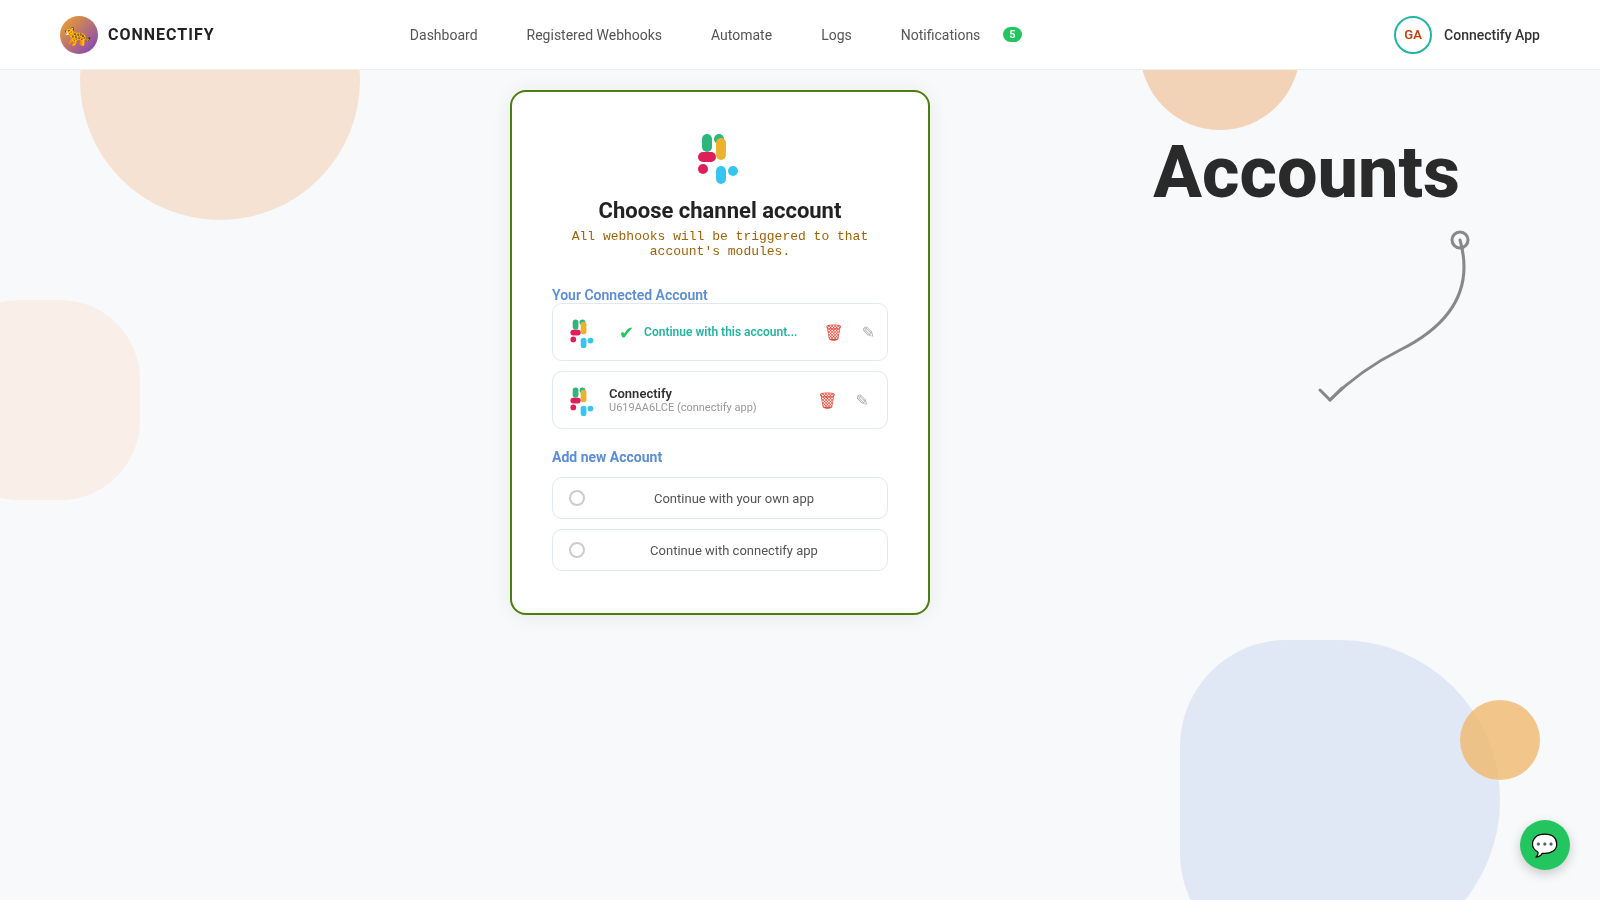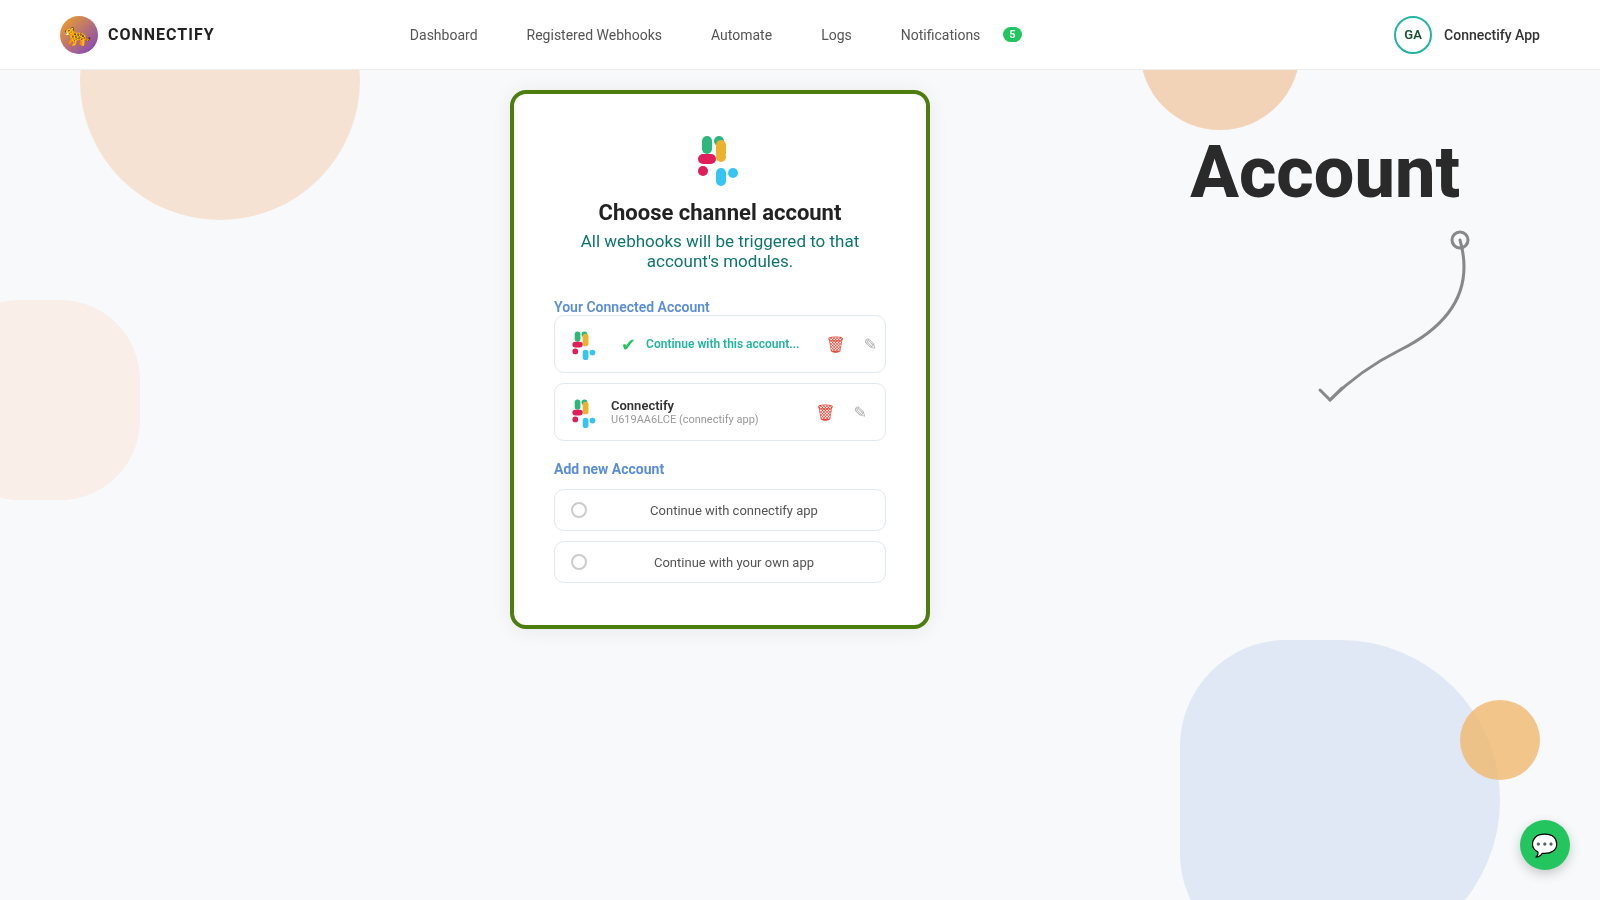--- a/index.html
+++ b/index.html
@@ -116,21 +116,21 @@
       gap: 12px;
       margin-left: auto;
     }
     .avatar-circle {
       width: 38px; height: 38px;
       border-radius: 50%;
       border: 2px solid #22b5a0;
       display: flex; align-items: center; justify-content: center;
       font-size: 13px;
       font-weight: 600;
-      color: #14532d;
+      color: #c2410c;
       cursor: pointer;
     }
     .user-name {
       font-size: 14px;
       color: #333;
       font-weight: 500;
     }
 
     
     .main {
@@ -167,21 +167,21 @@
       margin-left: -80px;
       z-index: 10;
     }
 
     .card {
       background: white;
       border-radius: 16px;
       padding: 36px 40px 32px;
       width: 420px;
       box-shadow: 0 2px 20px rgba(0,0,0,0.07);
-      border: 4px solid #4d7c0f;
+      border: 2px solid #4d7c0f;
     }
 
     .card-header {
       display: flex;
       flex-direction: column;
       align-items: center;
       margin-bottom: 28px;
     }
 
     
@@ -192,23 +192,24 @@
     }
 
     .card-title {
       font-size: 22px;
       font-weight: 700;
       color: #222;
       margin-bottom: 6px;
       text-align: center;
     }
     .card-subtitle {
-      font-size: 17px;
-      color: #0f766e;
+      font-size: 13px;
+      color: #a16207;
       text-align: center;
+      font-family: Liberation Mono, monospace;
     }
 
     
     .section-label {
       font-size: 14px;
       font-weight: 600;
       color: #5b8dd9;
       margin-bottom: 0;
     }
 
@@ -381,21 +382,21 @@
   </nav>
 
   <div class="header-right">
     <div class="avatar-circle">GA</div>
     <span class="user-name">Connectify App</span>
   </div>
 </header>
 
 <div class="main">
 
-  <div class="accounts-annotation">Account</div>
+  <div class="accounts-annotation">Accounts</div>
 
   <div class="arrow-annotation">
     <svg width="200" height="200" viewBox="0 0 200 200" fill="none">
       <path d="M160 10 Q180 80 100 120 Q60 140 30 170" stroke="#888" stroke-width="3" fill="none" stroke-linecap="round"></path>
       <circle cx="160" cy="10" r="8" stroke="#888" stroke-width="3" fill="none"></circle>
 
       <path d="M20 160 L30 170 L42 158" stroke="#888" stroke-width="3" fill="none" stroke-linecap="round" stroke-linejoin="round"></path>
     </svg>
   </div>
 
@@ -468,26 +469,26 @@
         </div>
         <button class="icon-btn">🗑</button>
         <button class="icon-btn-edit">✎</button>
       </div>
 
       <div class="add-section">
         <div class="add-section-label">Add new Account</div>
 
         <div class="option-row">
           <div class="radio-circle"></div>
-          <span class="option-label">Continue with connectify app</span>
+          <span class="option-label">Continue with your own app</span>
         </div>
 
         <div class="option-row">
           <div class="radio-circle"></div>
-          <span class="option-label">Continue with your own app</span>
+          <span class="option-label">Continue with connectify app</span>
         </div>
 
       </div>
 
     </div>
   </div>
 
 </div>
 
 <div class="chat-btn">

